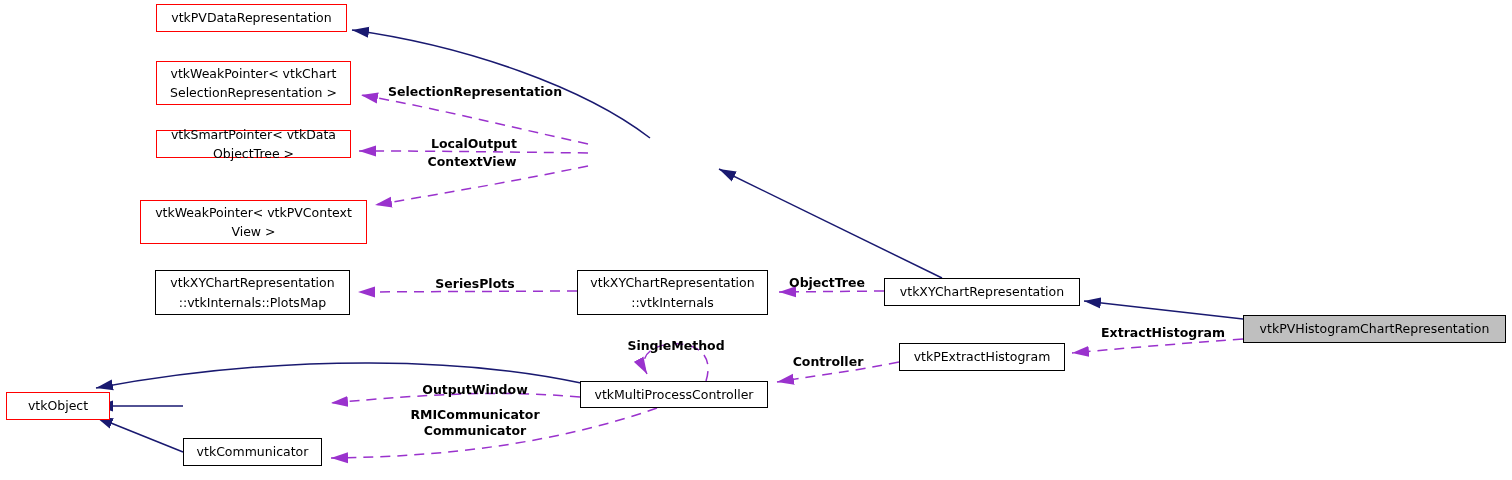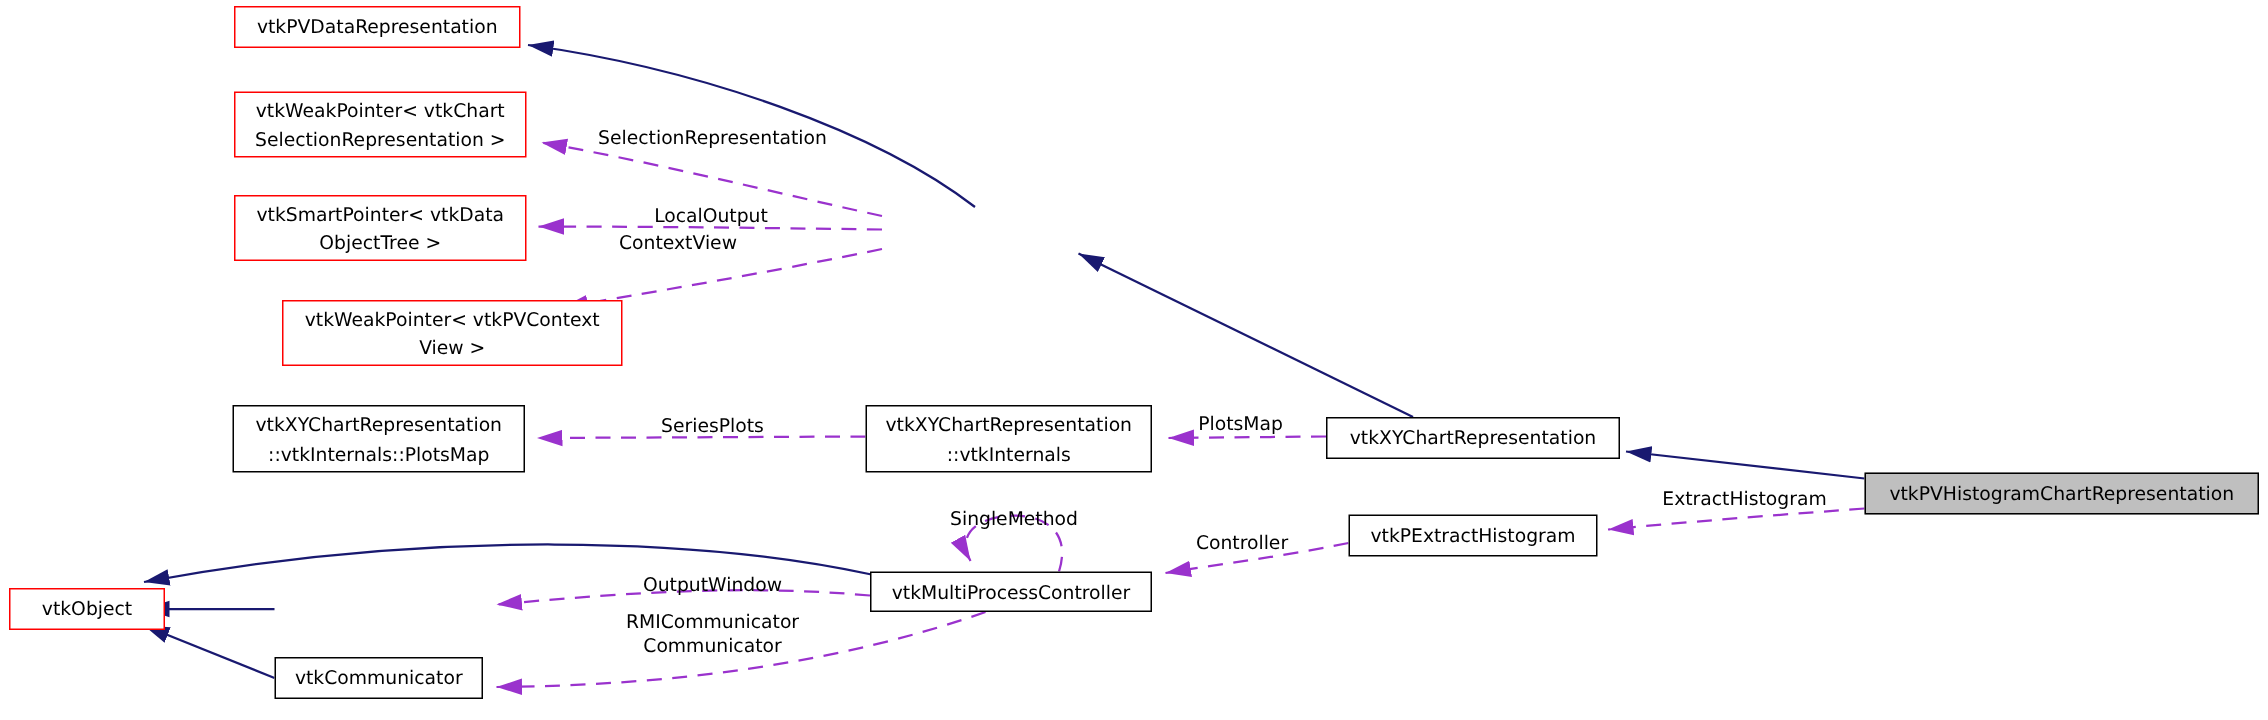--- a/index.html
+++ b/index.html
@@ -28,20 +28,21 @@
   }
   .node.red{border-color:#ff0000;}
   .node.current{background:#bfbfbf;border-color:#000;}
   .edge-label{
     position:absolute;
     transform:translate(-50%,-50%);
     white-space:pre-line;
     text-align:center;
     line-height:1.3;
     background:transparent;
+    font-weight:bold;
   }
 </style>
 </head>
 <body>
 
 <div id="canvas">
 
   <svg id="edges" viewBox="0 0 1512 480" xmlns="http://www.w3.org/2000/svg">
     <defs>
       <marker id="arrow-blue" markerUnits="userSpaceOnUse" markerWidth="18" markerHeight="12" refX="17" refY="6" orient="auto">
@@ -69,24 +70,24 @@
     <path class="edge-use" d="M 706,381 C 715,352 693,342 671,344 C 649,346 638,358 647,374" marker-end="url(#arrow-purple)"></path>
     <path class="edge-use" d="M 580,397 C 500,390 430,394 331,403" marker-end="url(#arrow-purple)"></path>
     <path class="edge-use" d="M 657,408 C 560,442 450,457 331,458" marker-end="url(#arrow-purple)"></path>
   </svg>
 
   <div class="node red" style="left:156px;top:4px;width:191px;height:28px;">vtkPVDataRepresentation</div>
 
   <div class="node red" style="left:156px;top:61px;width:195px;height:44px;">vtkWeakPointer&lt; vtkChart
 SelectionRepresentation &gt;</div>
 
-  <div class="node red" style="left:156px;top:130px;width:195px;height:44px;">vtkSmartPointer&lt; vtkData
+  <div class="node red" style="left:156px;top:130px;width:195px;height:28px;">vtkSmartPointer&lt; vtkData
 ObjectTree &gt;</div>
 
-  <div class="node red" style="left:140px;top:200px;width:227px;height:44px;margin-left:48px;">vtkWeakPointer&lt; vtkPVContext
+  <div class="node red" style="left:140px;top:200px;width:227px;height:44px;">vtkWeakPointer&lt; vtkPVContext
 View &gt;</div>
 
   <div class="node" style="left:155px;top:270px;width:195px;height:45px;">vtkXYChartRepresentation
 ::vtkInternals::PlotsMap</div>
 
 
   <div class="node" style="left:577px;top:270px;width:191px;height:45px;">vtkXYChartRepresentation
 ::vtkInternals</div>
 
   <div class="node" style="left:884px;top:278px;width:196px;height:28px;">vtkXYChartRepresentation</div>
@@ -99,25 +100,25 @@
 
   <div class="node red" style="left:6px;top:392px;width:104px;height:28px;">vtkObject</div>
 
 
   <div class="node" style="left:183px;top:438px;width:139px;height:28px;">vtkCommunicator</div>
 
   <div class="edge-label" style="left:475px;top:92px;">SelectionRepresentation</div>
 
   <div class="edge-label" style="left:474px;top:144px;">LocalOutput</div>
 
-  <div class="edge-label" style="left:452px;top:162px;">ContextView</div>
+  <div class="edge-label" style="left:472px;top:162px;">ContextView</div>
 
   <div class="edge-label" style="left:475px;top:284px;">SeriesPlots</div>
 
-  <div class="edge-label" style="left:827px;top:283px;">PlotsMap</div>
+  <div class="edge-label" style="left:827px;top:283px;">ObjectTree</div>
 
   <div class="edge-label" style="left:1163px;top:333px;">ExtractHistogram</div>
 
   <div class="edge-label" style="left:828px;top:362px;">Controller</div>
 
   <div class="edge-label" style="left:676px;top:346px;">SingleMethod</div>
 
   <div class="edge-label" style="left:475px;top:390px;">OutputWindow</div>
 
   <div class="edge-label" style="left:475px;top:423px;">RMICommunicator

